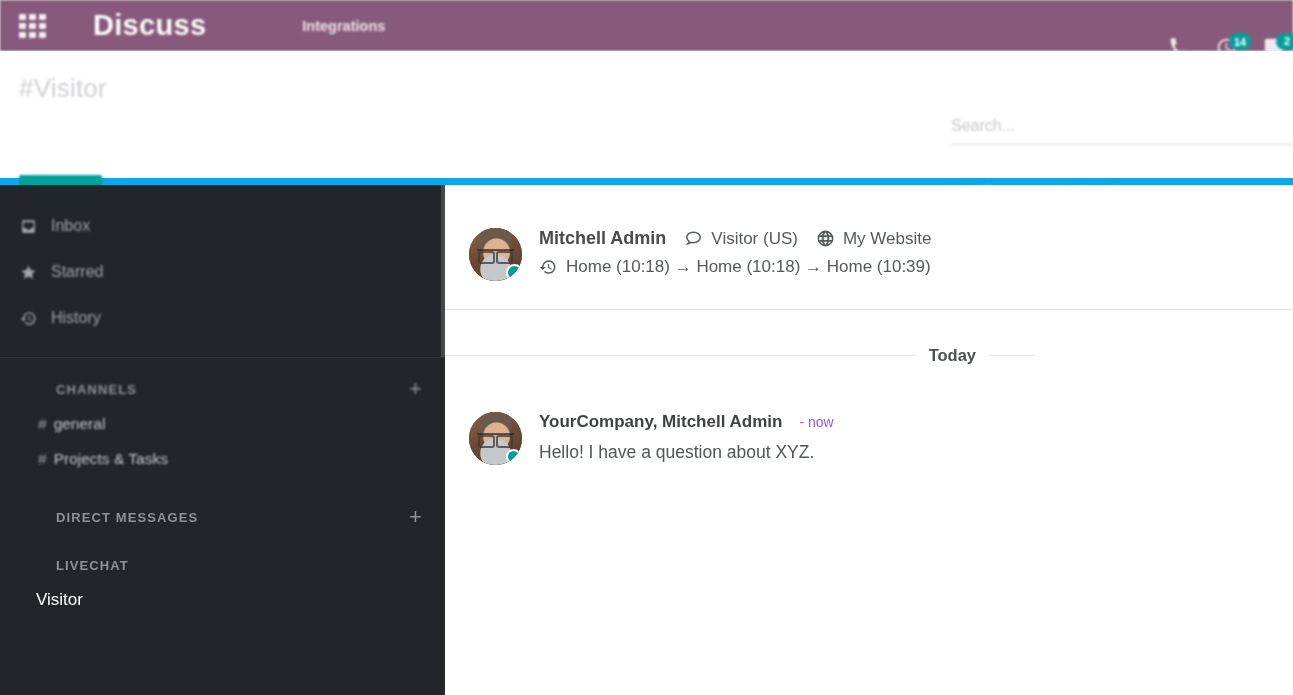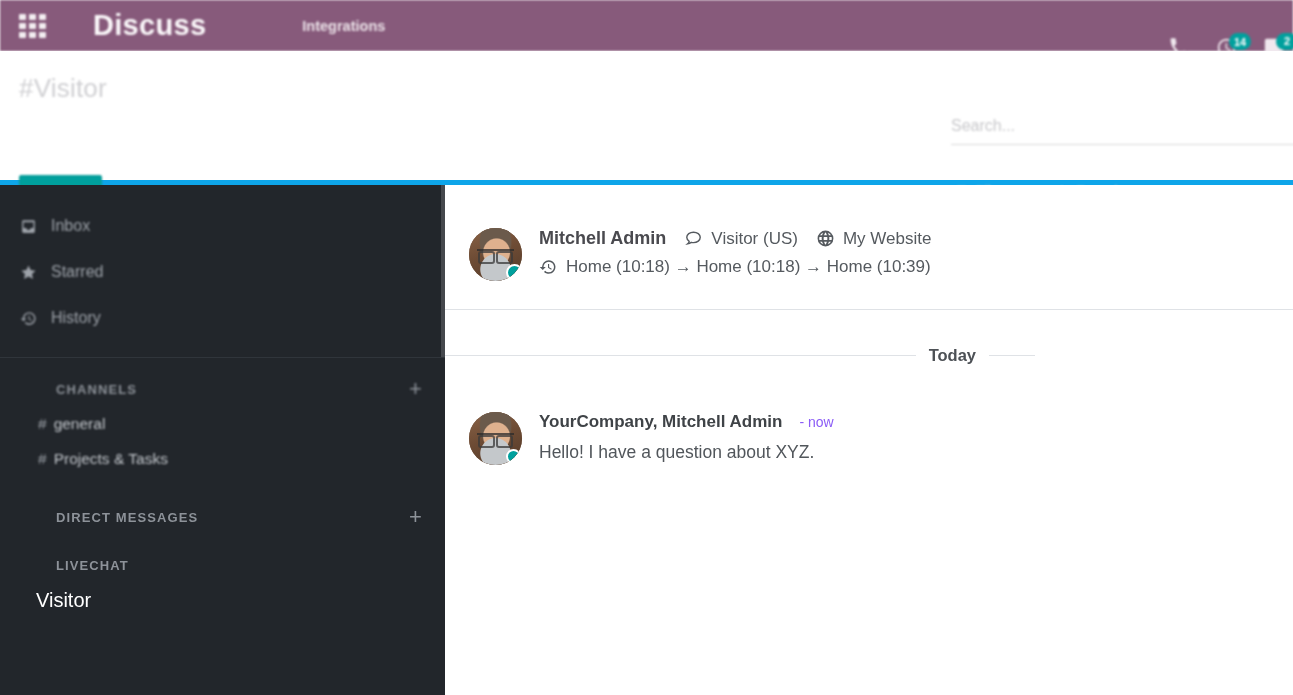--- a/index.html
+++ b/index.html
@@ -55,21 +55,21 @@
     min-width: 22px; height: 17px; border-radius: 9px;
     display: flex; align-items: center; justify-content: center;
     padding: 0 5px;
   }
 
   
   .control-panel {
     position: absolute; top: 51px; left: 0;
     width: 1293px; height: 134px;
     background: #ffffff;
-    border-bottom: 5px solid #0ea5e9;
+    border-bottom: 7px solid #0ea5e9;
   }
   .cp-title {
     position: absolute; left: 19px; top: 22px;
     font-size: 26px; color: #cfcfd2; letter-spacing: 0.2px;
     filter: blur(0.9px);
   }
   .cp-invite {
     position: absolute; left: 19px; top: 124px;
     background: #00A09D; color: #d9f1f0;
     border: 1px solid #0b9a97;
@@ -140,21 +140,21 @@
   .sb-chan {
     display: flex; align-items: center; gap: 7px;
     height: 35px; padding-left: 38px;
     color: #c3c7cc; font-size: 15.5px; cursor: pointer;
   }
   .sb-chan .hash { color: #9a9fa6; }
   .sb-blur { filter: blur(1.2px); }
   .sb-active {
     display: flex; align-items: center;
     height: 36px; padding-left: 36px;
-    color: #ffffff; font-size: 20px; cursor: pointer;
+    color: #ffffff; font-size: 17px; cursor: pointer;
   }
 
   
   .chat {
     position: absolute; top: 185px; left: 445px;
     width: 848px; height: 510px; background: #ffffff;
   }
   .chat-head {
     position: relative; height: 125px;
     border-bottom: 1px solid #dfe2e6;

